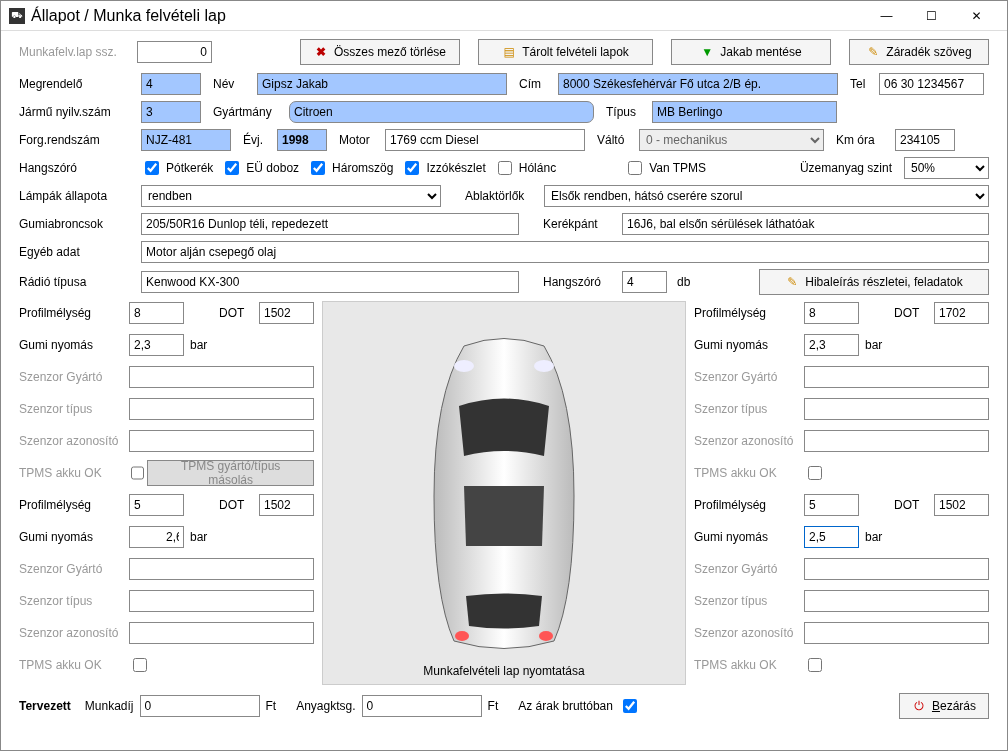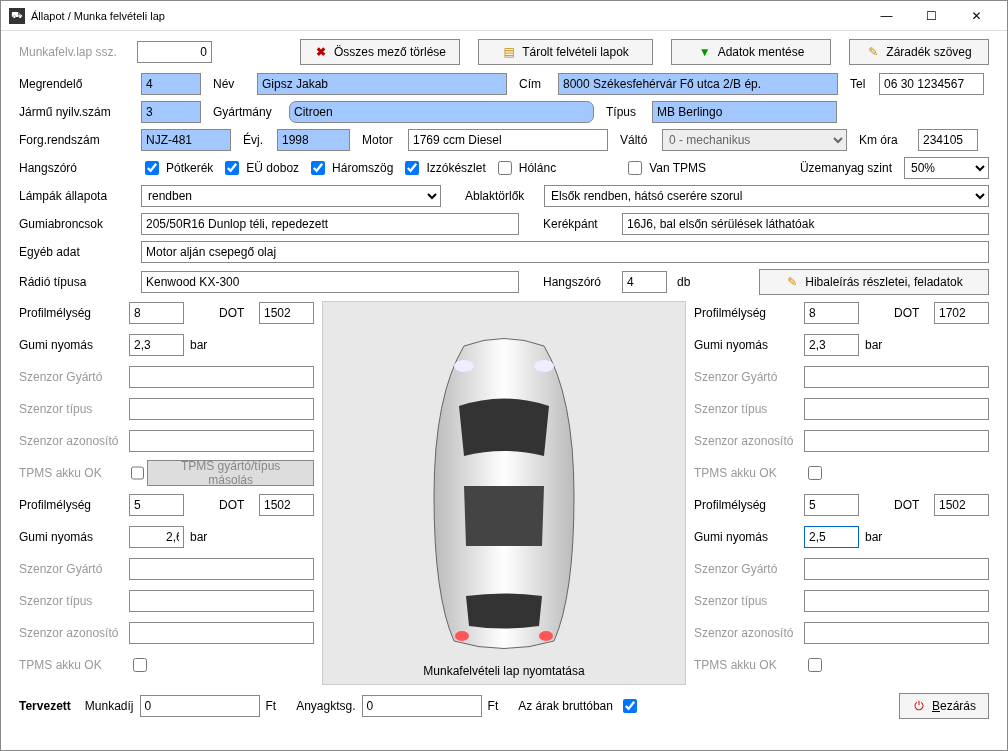--- a/index.html
+++ b/index.html
@@ -1,20 +1,20 @@
 <!DOCTYPE html>
 <html><head>
 <meta charset="utf-8">
 <style>
 * { box-sizing: border-box; font-family: Tahoma, Arial, sans-serif; font-size: 12px; }
 body { margin: 0; background: #f0f0f0; }
 .window { width: 1008px; height: 751px; background: #fff; border: 1px solid #888; display: flex; flex-direction: column; }
 .titlebar { height: 30px; background: #fff; border-bottom: 1px solid #ddd; display: flex; align-items: center; padding: 0 8px; }
 .titlebar .icon { width: 16px; height: 16px; background: #333; margin-right: 6px; display: flex; align-items: center; justify-content: center; color: #fff; font-size: 9px; }
-.titlebar .title { flex: 1; font-size: 11px; }
+.titlebar .title { flex: 1; font-size: 16px; }
 .titlebar .wbtn { width: 45px; height: 28px; display: flex; align-items: center; justify-content: center; cursor: pointer; }
 .content { flex: 1; padding: 8px 18px; overflow: hidden; }
 .row { display: flex; align-items: center; margin-bottom: 6px; gap: 4px; }
 .lbl { color: #000; font-size: 12px; white-space: nowrap; }
 .lbl.gray { color: #999; }
 input[type=text] { height: 22px; border: 1px solid #888; padding: 0 4px; font-size: 12px; background: #fff; }
 input.blue { background: #a3c7ff; }
 select { height: 22px; border: 1px solid #888; font-size: 12px; background: #fff; padding: 0 2px; }
 select.dim { background: #eee; color: #666; }
 button.tb { height: 26px; padding: 0 10px; border: 1px solid #888; background: #f5f5f5; cursor: pointer; display: flex; align-items: center; gap: 6px; font-size: 12px; }
@@ -53,21 +53,21 @@
         <span>Összes mező törlése</span>
       </button>
       <div style="width:18px"></div>
       <button class="tb" style="width:175px;justify-content:center">
         <span class="ico" style="color:#c80">▤</span>
         <span>Tárolt felvételi lapok</span>
       </button>
       <div style="width:18px"></div>
       <button class="tb" style="width:160px;justify-content:center">
         <span class="ico" style="color:#090">▼</span>
-        <span>Adatok mentése</span>
+        <span>Jakab mentése</span>
       </button>
       <div style="width:18px"></div>
       <button class="tb" style="width:140px;justify-content:center">
         <span class="ico" style="color:#c80">✎</span>
         <span>Záradék szöveg</span>
       </button>
     </div>
 
     <div class="row">
       <span class="lbl" style="width:118px">Megrendelő</span>
@@ -86,21 +86,21 @@
       <span class="lbl" style="width:72px;margin-left:8px">Gyártmány</span>
       <input class="blue" type="text" style="width: 305px; border-radius: 7px;" value="Citroen">
       <span class="lbl" style="width:42px;margin-left:8px">Típus</span>
       <input class="blue" type="text" style="width: 185px;" value="MB Berlingo">
     </div>
 
     <div class="row">
       <span class="lbl" style="width:118px">Forg.rendszám</span>
       <input class="blue" type="text" style="width: 90px;" value="NJZ-481">
       <span class="lbl" style="width:30px;margin-left:8px">Évj.</span>
-      <input class="blue" type="text" style="width: 73px;" value="1998">
+      <input class="blue" type="text" style="width: 50px; font-weight: bold;" value="1998">
       <span class="lbl" style="width:42px;margin-left:8px">Motor</span>
       <input type="text" style="width: 200px;" value="1769 ccm Diesel">
       <span class="lbl" style="width:38px;margin-left:8px">Váltó</span>
       <select class="dim" style="width:185px"><option>0 - mechanikus</option></select>
       <span class="lbl" style="width:55px;margin-left:8px">Km óra</span>
       <input type="text" style="width: 60px;" value="234105">
     </div>
 
     <div class="row">
       <span class="lbl" style="width:118px">Hangszóró</span>

